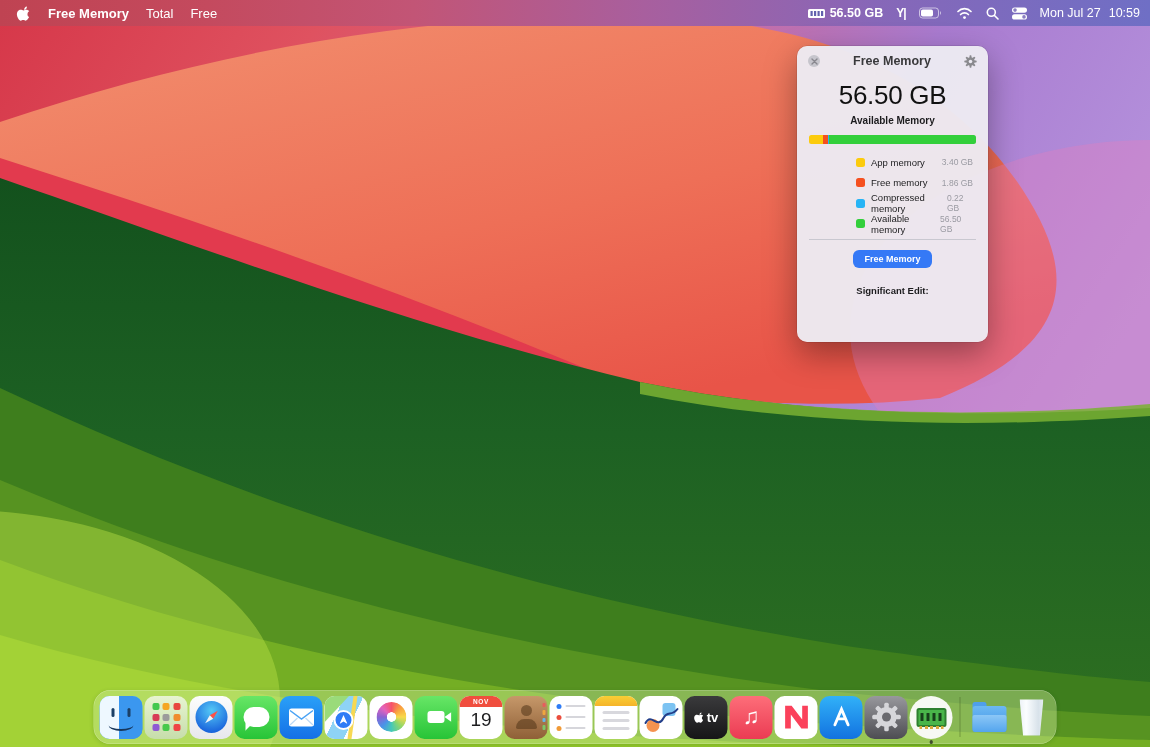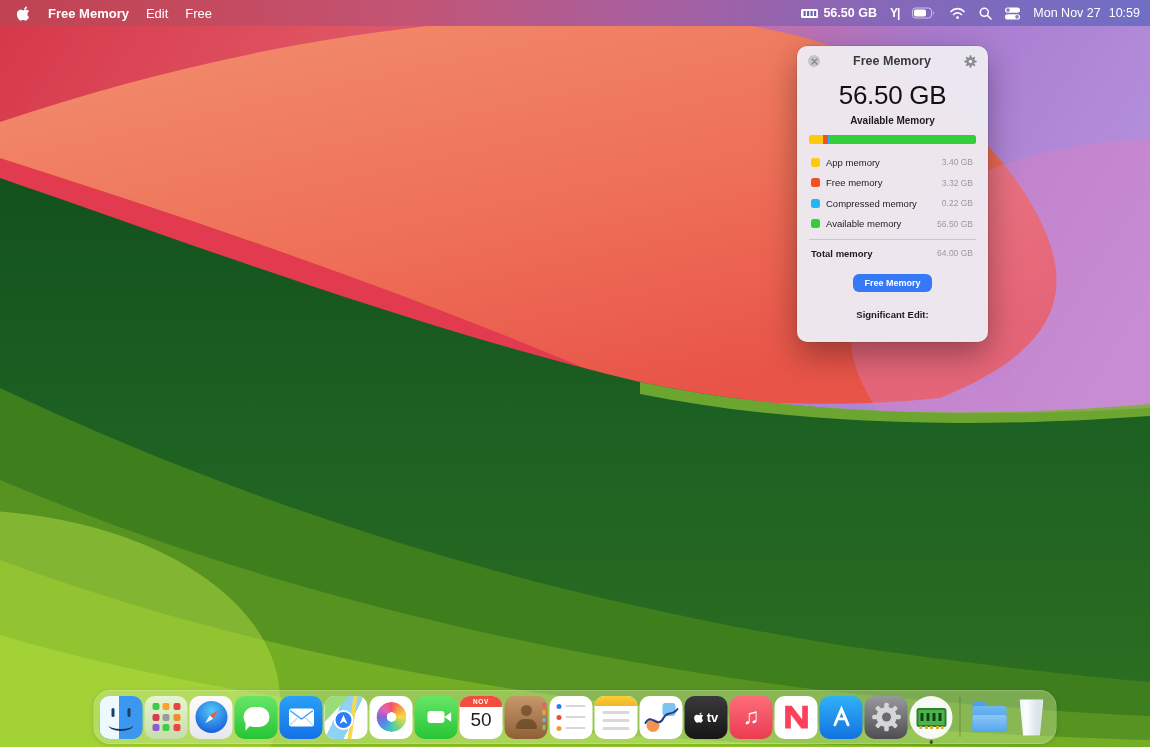--- a/index.html
+++ b/index.html
@@ -25,21 +25,21 @@
     background:rgba(236,234,242,.97);box-shadow:0 12px 32px rgba(0,0,0,.35),0 0 0 .5px rgba(0,0,0,.15);
     color:#1c1c1e;}
   .pop-header{display:flex;align-items:center;justify-content:space-between;padding:8px 11px 0;}
   .pop-title{font-size:12.5px;font-weight:600;color:#3a3a3c;}
   .pop-close{width:12px;height:12px;border-radius:50%;background:#c6c5cc;display:grid;place-items:center;cursor:pointer;}
   .pop-gear{cursor:pointer;display:grid;place-items:center;}
   .big-value{text-align:center;font-size:26px;color:#111;margin-top:12px;letter-spacing:-.3px;}
   .big-caption{text-align:center;font-size:10px;font-weight:700;margin-top:4px;}
   .membar{display:flex;height:9px;margin:9px 12px 0;border-radius:2.5px;overflow:hidden;background:#ddd;}
   .membar span{height:100%;}
-  .legend{margin-top:8px;}
+  .legend{margin-top:8px;margin-left:45px;}
   .leg-row{display:flex;align-items:center;height:20.5px;padding:0 15px 0 14px;}
   .swatch{width:9px;height:9px;border-radius:2.5px;margin-right:6px;flex:none;}
   .leg-label{font-size:9.5px;color:#1c1c1e;}
   .leg-val{margin-left:auto;font-size:8.5px;color:#9a9aa2;}
   .pop-divider{height:1px;background:#c9c8d0;margin:5px 12px 0;}
   .total-row{display:flex;align-items:center;padding:0 15px 0 14px;height:22px;margin-top:2px;}
   .total-label{font-size:9.5px;font-weight:700;}
   .btn-row{display:flex;justify-content:center;margin-top:10px;}
   .free-btn{background:#3579f6;color:#fff;font-size:9px;font-weight:700;border:none;
     padding:4px 11px;border-radius:6px;cursor:pointer;font-family:inherit;}
@@ -201,21 +201,21 @@
 
   <header class="menubar">
     <div class="mb-left">
       <span class="mb-ico">
         <svg width="15" height="17" viewBox="0 0 16 17" fill="#fff">
           <path d="M11.6,1.1c-0.8,0.05-1.7,0.55-2.2,1.2C8.95,2.85,8.55,3.7,8.7,4.5c0.85,0.05,1.75-0.45,2.25-1.1C11.45,2.75,11.7,1.95,11.6,1.1z"></path>
           <path d="M13.9,12.1c-0.35,0.8-0.5,1.15-0.95,1.85c-0.65,1-1.55,2.2-2.65,2.2c-1,0-1.25-0.65-2.6-0.65c-1.35,0-1.65,0.65-2.6,0.65c-1.1,0-1.95-1.1-2.6-2.1C0.7,11.3,0.5,8.1,1.7,6.4c0.8-1.2,2.1-1.9,3.3-1.9c1.25,0,2.05,0.7,3.05,0.7c1,0,1.6-0.7,3.05-0.7c1.05,0,2.2,0.6,3,1.6C11.45,7.55,11.9,11.35,13.9,12.1z"></path>
         </svg>
       </span>
       <span class="appname mb-item">Free Memory</span>
-      <span class="mb-item">Edit</span>
+      <span class="mb-item">Total</span>
       <span class="mb-item">Free</span>
     </div>
     <div class="mb-right">
       <span class="mb-mem">
         <span class="mb-ico">
           <svg width="17" height="11" viewBox="0 0 17 11">
               <rect x="0" y="1" width="17" height="9" rx="1.5" fill="#fff"></rect>
             <g fill="rgba(90,90,170,.95)">
                 <rect x="2.5" y="3" width="2.2" height="5"></rect>
                 <rect x="6" y="3" width="2.2" height="5"></rect>
@@ -249,21 +249,21 @@
       </span>
       <span class="mb-ico">
         <svg width="15" height="13" viewBox="0 0 15 13">
           <rect x="0" y="0.5" width="15" height="5.2" rx="2.6" fill="#fff"></rect>
           <circle cx="3" cy="3.1" r="1.8" fill="#8a7ec2"></circle>
           <rect x="0" y="7.3" width="15" height="5.2" rx="2.6" fill="#fff"></rect>
           <circle cx="12" cy="9.9" r="1.8" fill="#8a7ec2"></circle>
           </svg>
       </span>
       <span class="mb-clock">
-        <span>Mon Nov 27</span>
+        <span>Mon Jul 27</span>
         <span>10:59</span>
       </span>
     </div>
   </header>
 
   <section class="popover">
     <div class="pop-header">
       <span class="pop-close">
         <svg width="7" height="7" viewBox="0 0 7 7" stroke="#88878e" stroke-width="1.4" stroke-linecap="round">
           <path d="M1,1 L6,6 M6,1 L1,6"></path>
@@ -299,39 +299,35 @@
 
     <div class="legend">
       <div class="leg-row">
         <span class="swatch" style="background: rgb(252, 203, 13);"></span>
         <span class="leg-label">App memory</span>
         <span class="leg-val">3.40 GB</span>
       </div>
       <div class="leg-row">
         <span class="swatch" style="background: rgb(245, 80, 31);"></span>
         <span class="leg-label">Free memory</span>
-        <span class="leg-val">3.32 GB</span>
+        <span class="leg-val">1.86 GB</span>
       </div>
       <div class="leg-row">
         <span class="swatch" style="background: rgb(39, 180, 245);"></span>
         <span class="leg-label">Compressed memory</span>
         <span class="leg-val">0.22 GB</span>
       </div>
       <div class="leg-row">
         <span class="swatch" style="background: rgb(51, 207, 59);"></span>
         <span class="leg-label">Available memory</span>
         <span class="leg-val">56.50 GB</span>
       </div>
     </div>
 
     <div class="pop-divider"></div>
-    <div class="total-row">
-      <span class="total-label">Total memory</span>
-      <span class="leg-val">64.00 GB</span>
-    </div>
     <div class="btn-row">
       <button class="free-btn">Free Memory</button>
     </div>
     <div class="sig-usage">Significant Edit:</div>
   </section>
 
   <nav class="dock">
     <div class="di ic-finder">
       <div class="fface">
           <i class="feye l"></i>
@@ -380,21 +376,21 @@
         </span>
     </div>
     <div class="di ic-photos">
       <div class="pinwheel"></div>
     </div>
     <div class="di ic-ft">
       <div class="cam"></div>
     </div>
     <div class="di ic-cal">
       <div class="cal-head">NOV</div>
-      <div class="cal-day">50</div>
+      <div class="cal-day">19</div>
     </div>
     <div class="di ic-cont">
       <div class="sil"></div>
       <div class="tabs">
           <i></i>
           <i></i>
           <i></i>
           <i></i>
         </div>
     </div>

